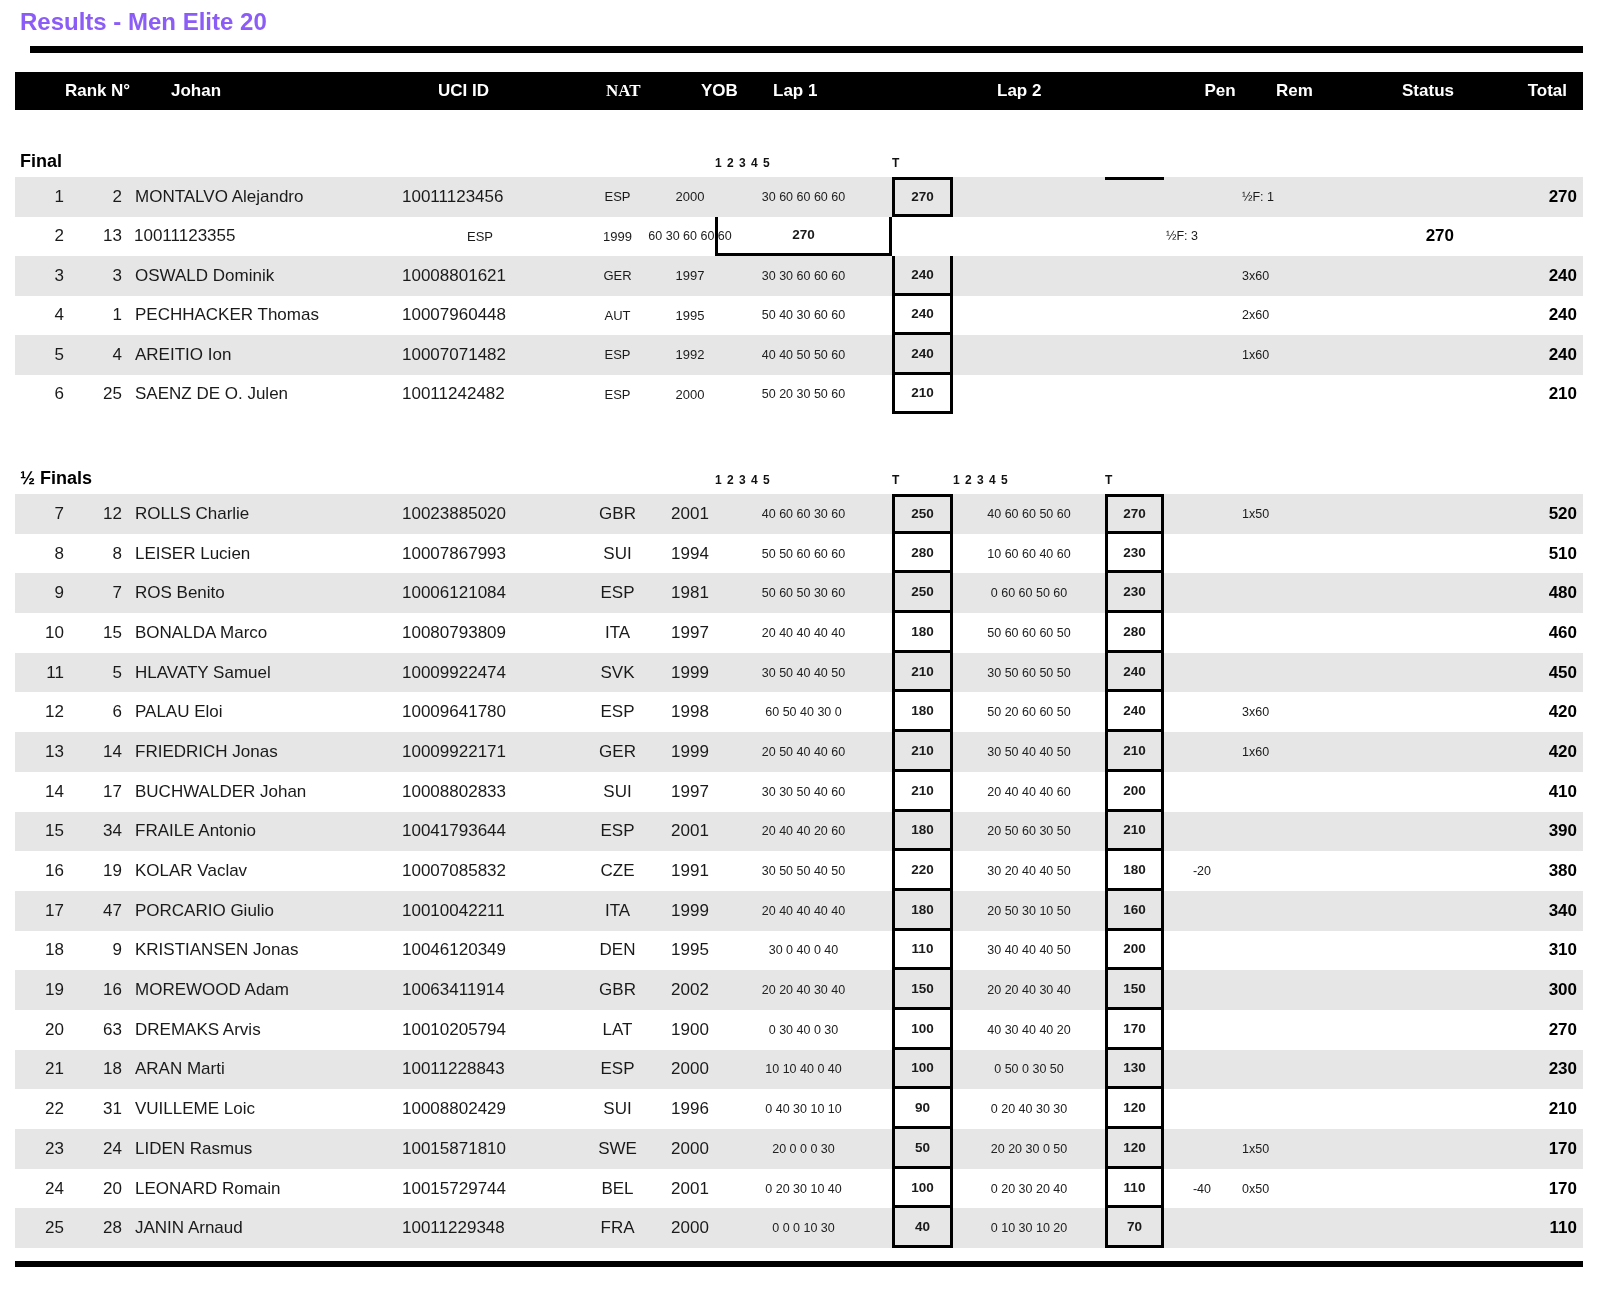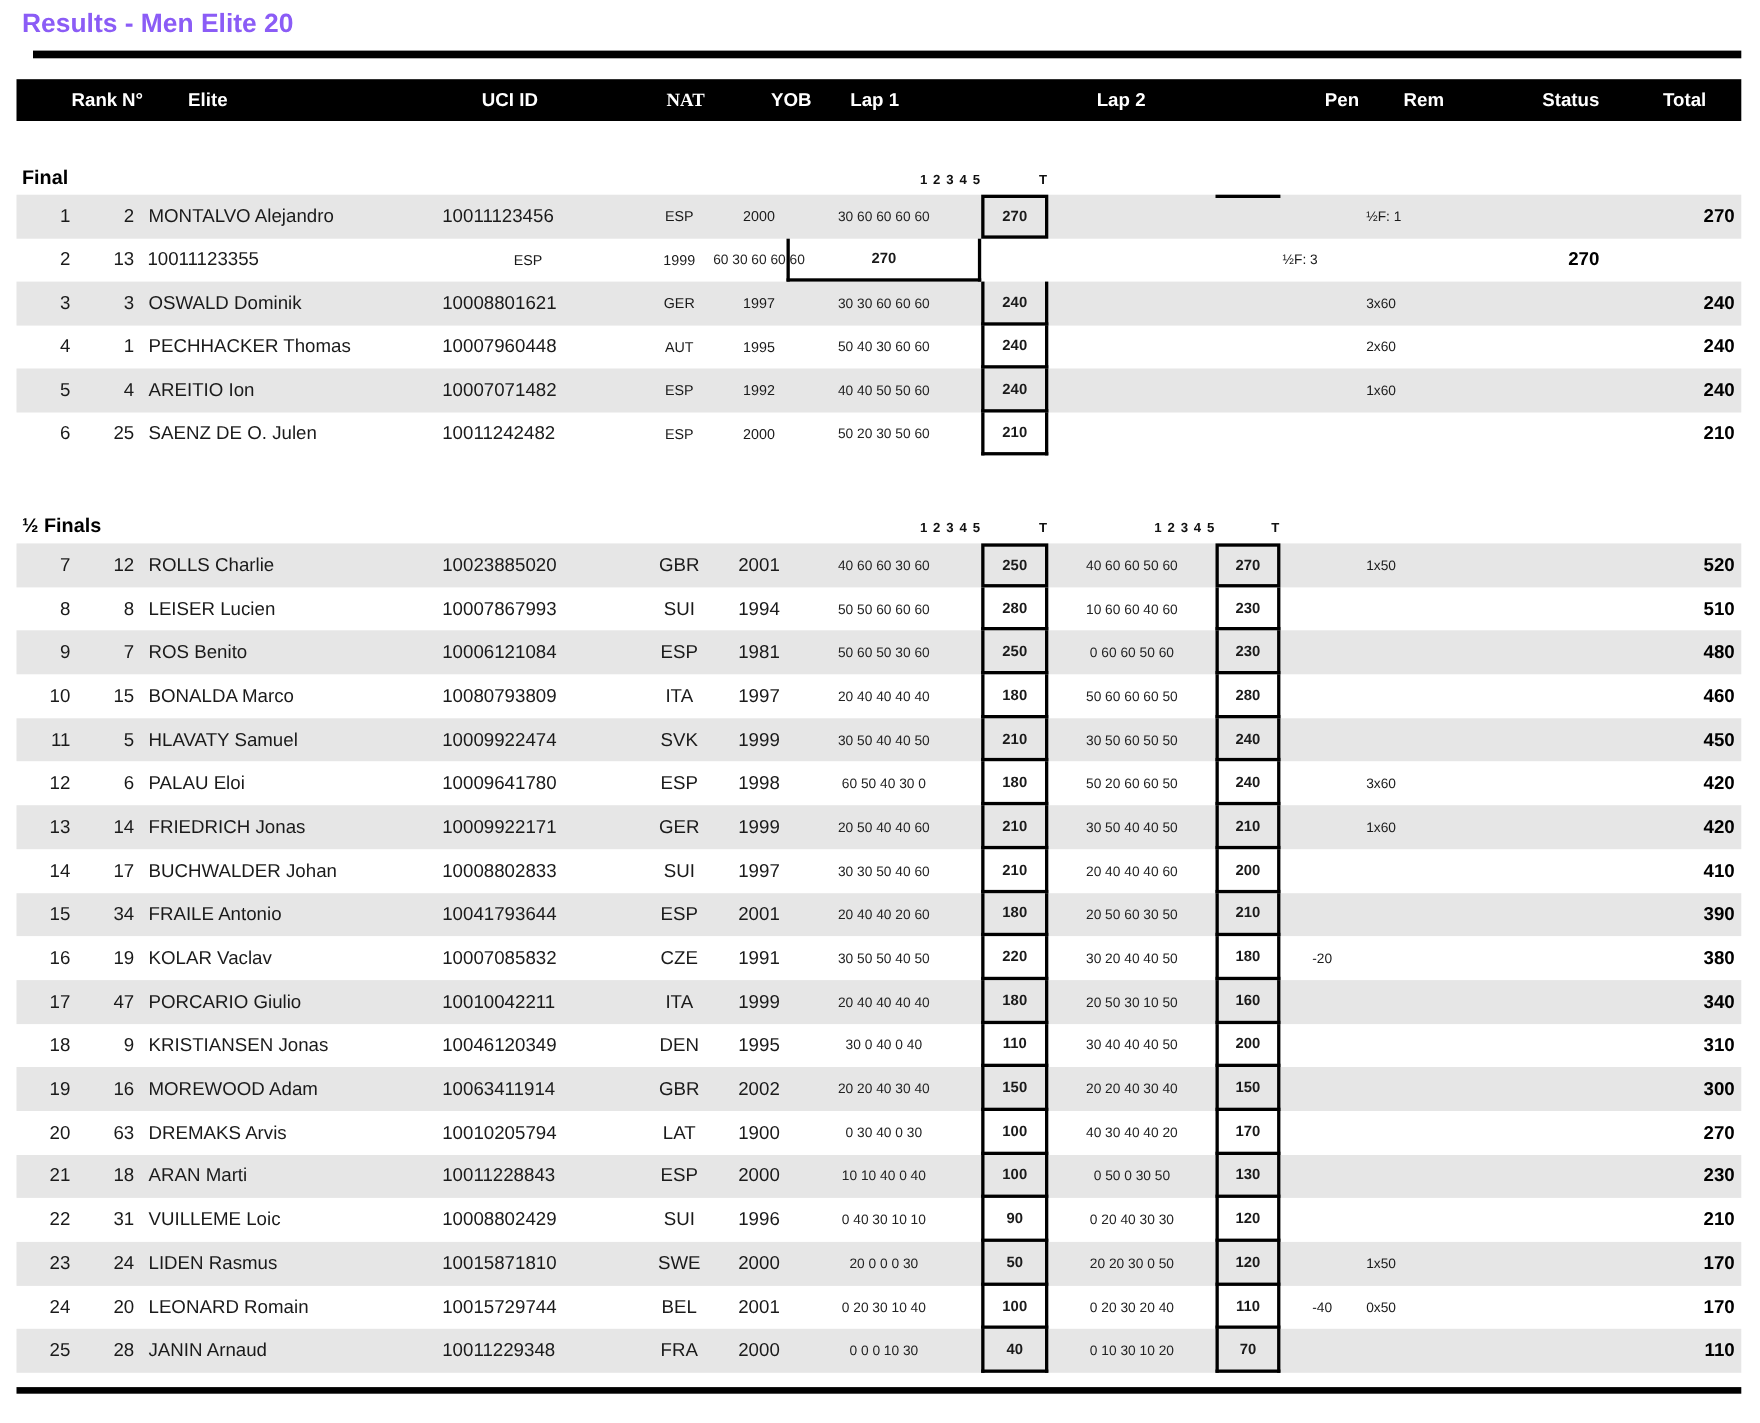--- a/index.html
+++ b/index.html
@@ -20,29 +20,29 @@
   .h-num{text-align:right;}
   .h-name{padding-left:13px;}
   .h-uci{padding-left:12px;}
   .h-nat{font-family:Liberation Serif, serif;}
   .h-yob{text-align:center;}
   .h-lap1{grid-column:7;padding-left:22px;}
   .h-lap2{grid-column:9;padding-left:8px;}
   .h-pen{grid-column:11;text-align:center;}
   .h-rem{grid-column:12;padding-left:0px;}
   .h-status{grid-column:13;text-align:center;}
-  .h-total{grid-column:14;text-align:center;padding-right:16px;}
+  .h-total{grid-column:14;text-align:right;padding-right:16px;}
 
   .section{position:absolute;left:15px;width:1568px;}
   .sec-final{top:138px;}
   .sec-half{top:455px;}
 
   .subheader{height:39px;align-items:end;padding-bottom:7px;position:relative;box-sizing:border-box;}
   .sec-label{position:absolute;left:5px;bottom:5px;font-size:18px;font-weight:bold;color:#000;white-space:nowrap;}
-  .sh{font-size:12px;font-weight:bold;text-align:right;letter-spacing:1px;}
+  .sh{font-size:12px;font-weight:bold;text-align:left;letter-spacing:1px;}
   .sh-p1{grid-column:7;}
   .sh-t1{grid-column:8;}
   .sh-p2{grid-column:9;}
   .sh-t2{grid-column:10;}
 
   .row{align-items:stretch;}
   .sec-final .row{height:39.5px;}
   .sec-half .row{height:39.7px;}
   .rows .row:nth-child(odd){background:#e6e6e6;}
   .c{display:flex;align-items:center;white-space:nowrap;font-size:17px;color:#1a1a1a;}
@@ -65,21 +65,21 @@
 </style>
 </head>
 <body>
 
 <div class="title">Results - Men Elite 20</div>
 <div class="title-rule"></div>
 
 <div class="header-bar grid14">
   <div class="h h-rank">Rank</div>
   <div class="h h-num">N°</div>
-  <div class="h h-name">Elite</div>
+  <div class="h h-name">Johan</div>
   <div class="h h-uci">UCI ID</div>
   <div class="h h-nat">NAT</div>
   <div class="h h-yob">YOB</div>
   <div class="h h-lap1">Lap 1</div>
   <div class="h h-lap2">Lap 2</div>
   <div class="h h-pen">Pen</div>
   <div class="h h-rem">Rem</div>
   <div class="h h-status">Status</div>
   <div class="h h-total">Total</div>
 </div>

